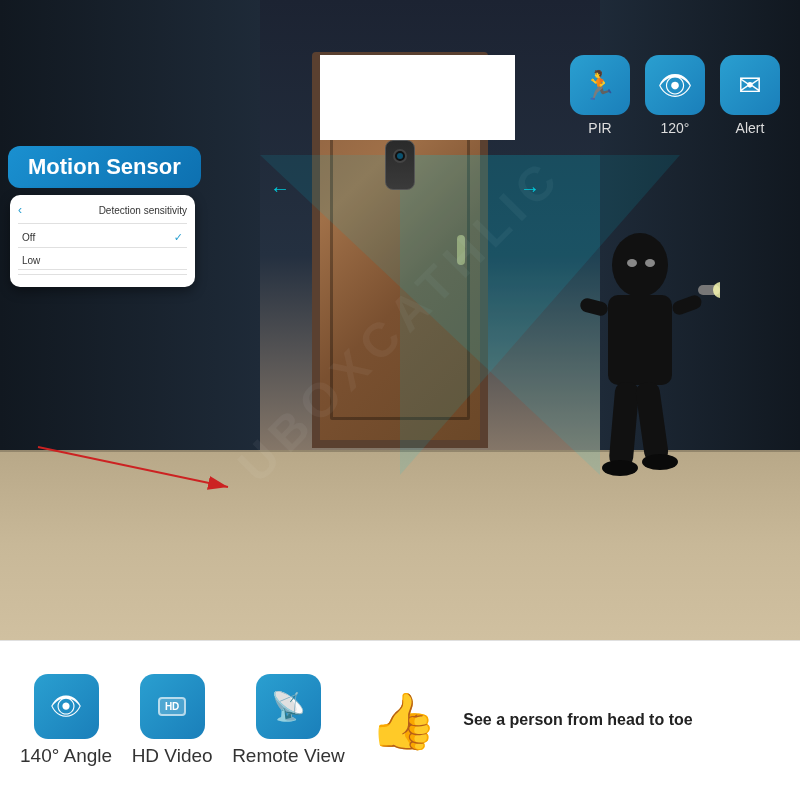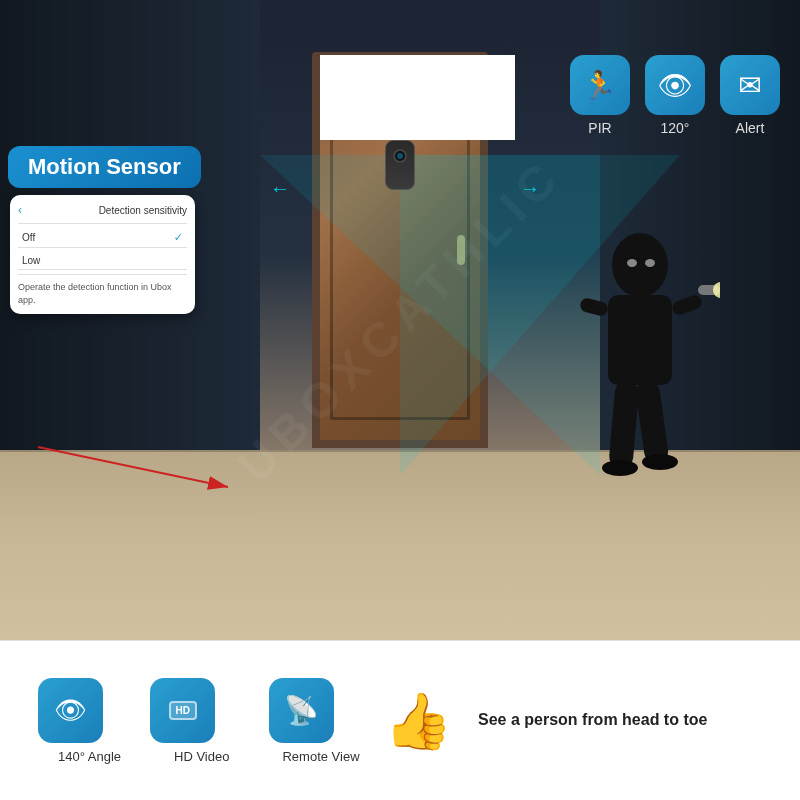--- a/index.html
+++ b/index.html
@@ -337,24 +337,23 @@
       border-radius: 14px;
       background: linear-gradient(135deg, #2a9fd0 0%, #1a7fba 100%);
       display: flex;
       align-items: center;
       justify-content: center;
       font-size: 30px;
       color: white;
     }
     .bottom-label {
       color: #333;
-      font-size: 13px;
+      font-size: 19px;
       font-weight: 500;
       text-align: center;
-      margin-left: 38px;
     }
 
     .thumbs-up {
       font-size: 55px;
       margin: 0 10px;
     }
     .tagline {
       flex: 1;
       color: #222;
       font-size: 16px;
@@ -462,22 +461,20 @@
     <div class="app-option">
       <span class="app-option-text">Off</span>
       <span class="app-check">✓</span>
     </div>
     <div class="app-divider"></div>
     <div class="app-option">
       <span class="app-option-text">Low</span>
     </div>
     <div class="app-divider"></div>
     <div class="app-divider"></div>
-    <p class="app-desc">Operate the detection function
-in Ubox app.</p>
   </div>
 
   <div style="position:absolute; bottom:148px; left:28px; z-index:20;">
     <svg width="220" height="50" style="display:block; margin-top:4px;">
       <defs>
         <marker id="arrowhead" markerWidth="10" markerHeight="7" refX="10" refY="3.5" orient="auto">
           <polygon points="0 0, 10 3.5, 0 7" fill="#cc2222"></polygon>
         </marker>
       </defs>
       <line x1="10" y1="5" x2="200" y2="45" stroke="#cc2222" stroke-width="2" marker-end="url(#arrowhead)"></line>

